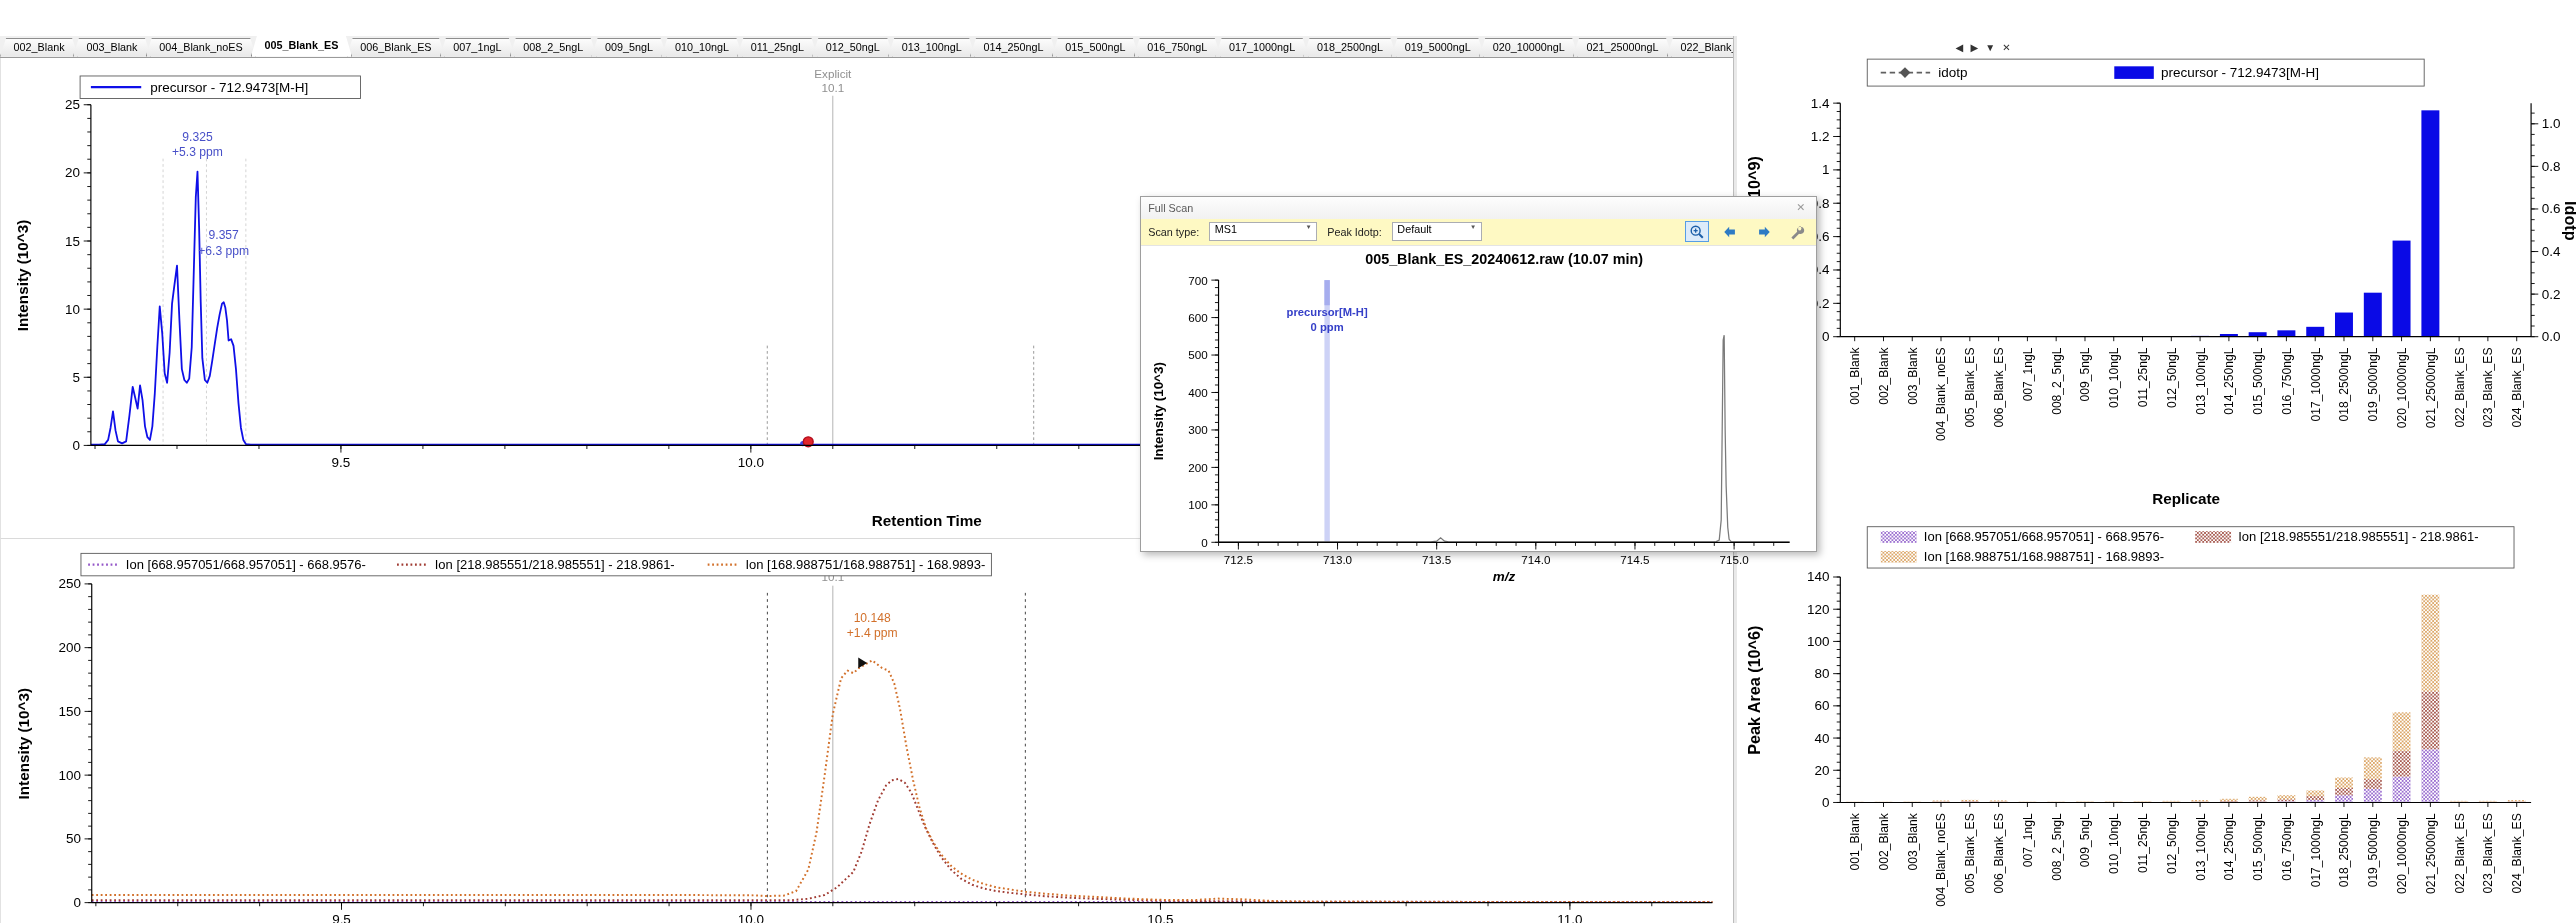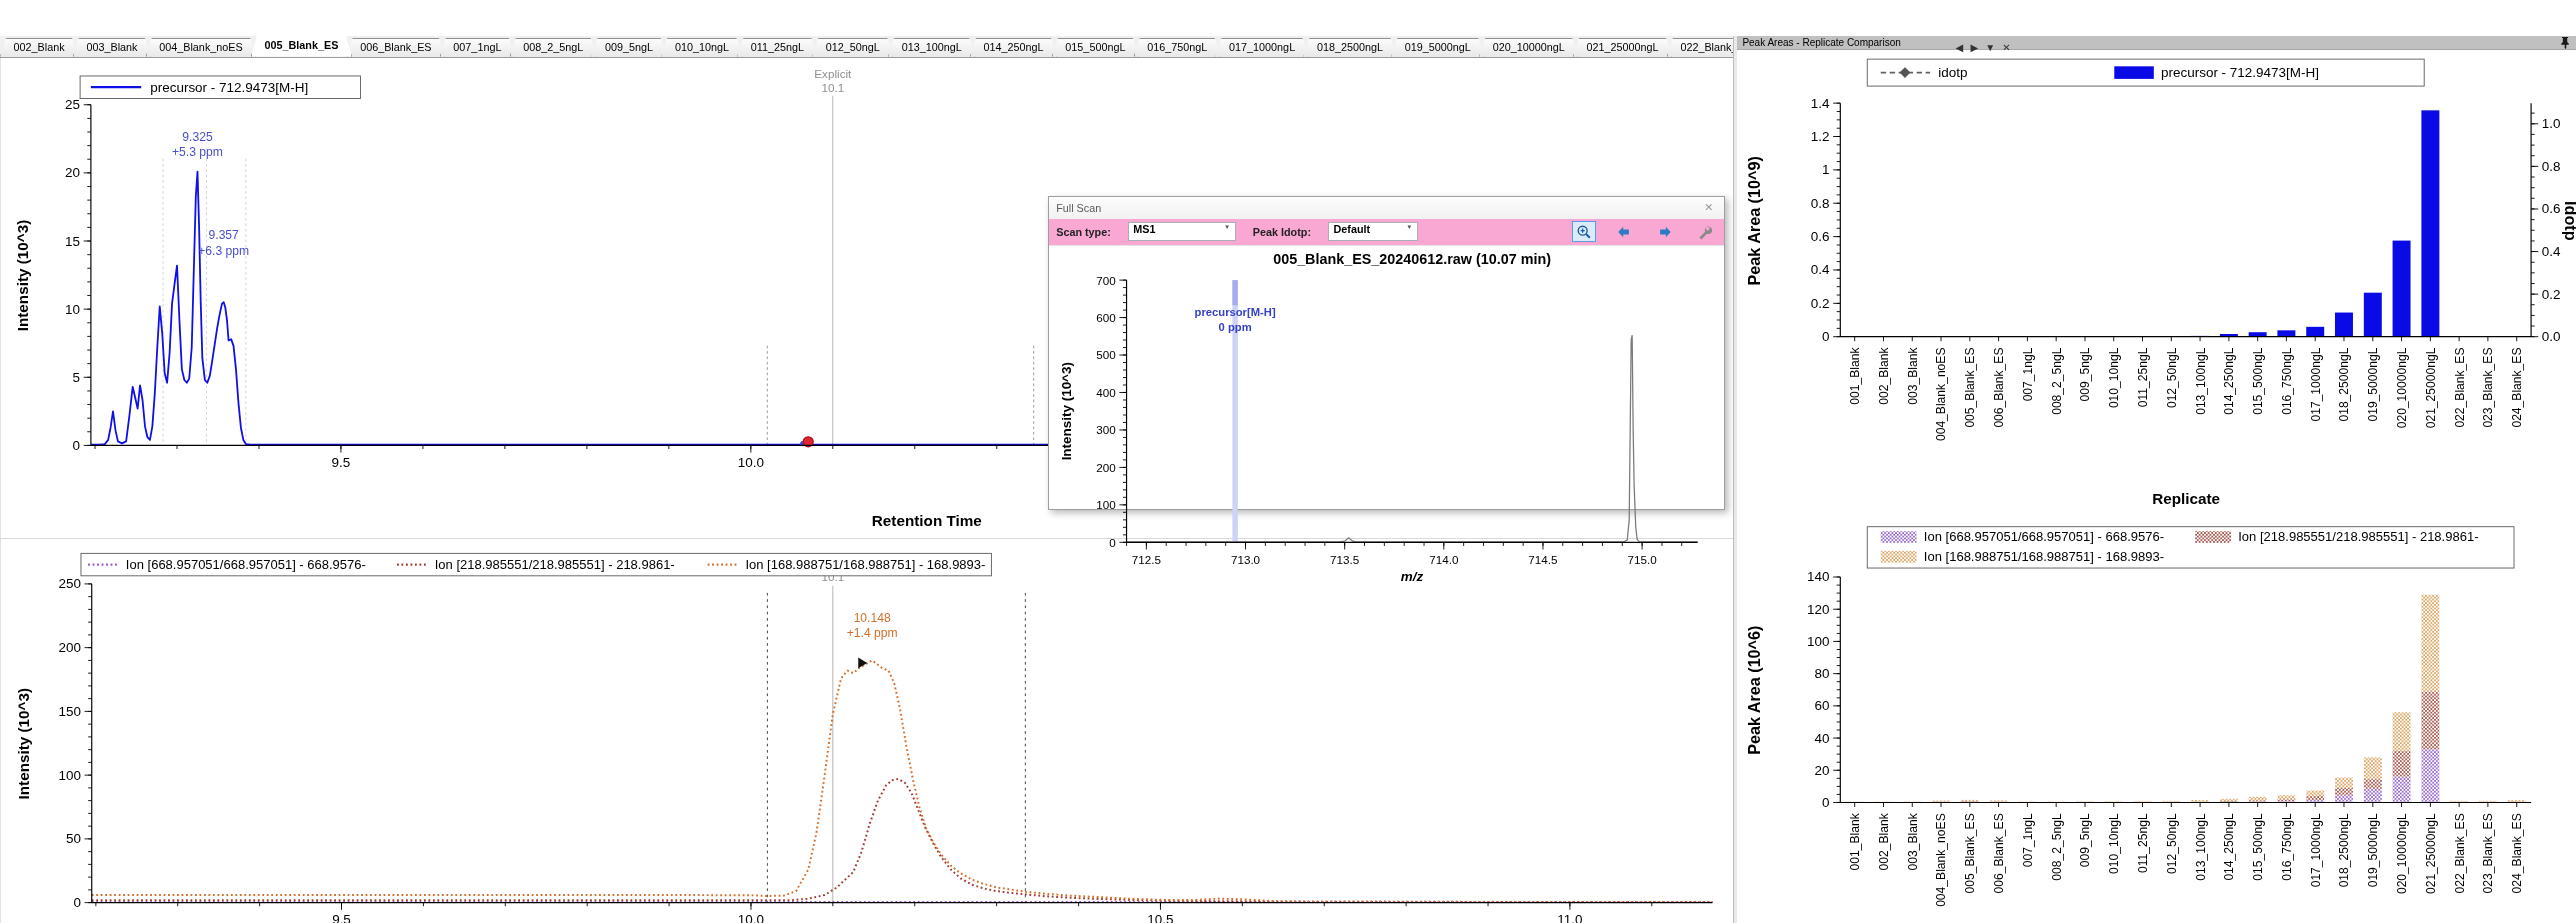--- a/index.html
+++ b/index.html
@@ -22,26 +22,26 @@
   
   .splitter{position:absolute;left:1733px;top:0;width:3.6px;height:924px;background:#E9E9E9;border-left:0.9px solid #BDBDBD;}
   
   .right-pane{position:absolute;left:1737px;top:0;width:839px;height:924px;background:#fff;}
   .panel-titlebar{position:absolute;left:0;top:0;width:839px;height:14.4px;background:#C0C0C0;border-bottom:0.9px solid #A8A8A8;
        display:flex;align-items:center;font-size:10px;color:#000;padding:0 5.4px;}
   .panel-titlebar .pin{margin-left:auto;display:flex;align-items:center;}
   .rep-top{position:absolute;left:0;top:14.4px;}
   .rep-bottom{position:absolute;left:0;top:485px;}
   
-  .fullscan{position:absolute;left:1048px;top:160px;width:677px;height:314px;background:#fff;border:0.9px solid #9E9E9E;
+  .fullscan{position:absolute;left:1140px;top:160px;width:677px;height:356px;background:#fff;border:0.9px solid #9E9E9E;
        box-shadow:2.7px 2.7px 7.2px rgba(0,0,0,.28);z-index:20;}
   .fs-titlebar{height:21.6px;background:linear-gradient(#FDFDFD,#F1F1F1);display:flex;align-items:center;padding:0 7.2px;
        font-size:10.8px;color:#5A5A5A;}
   .fs-close{margin-left:auto;color:#9A9A9A;font-size:10.8px;padding:0 3.6px;cursor:default;}
-  .fs-toolbar{height:27px;display:flex;align-items:center;gap:17px;padding:0 7.2px;border-bottom:0.9px solid #E4E4E4;background:#f9a8d4;font-weight:bold;}
+  .fs-toolbar{height:27px;display:flex;align-items:center;gap:10px;padding:0 7.2px;border-bottom:0.9px solid #E4E4E4;background:#fef9c3;}
   .fs-label{font-size:10.8px;color:#222;}
   .combo{display:inline-flex;align-items:flex-start;justify-content:space-between;border:0.9px solid #ABADB3;background:#fff;
        height:19px;font-size:10.8px;padding:0 4.5px;cursor:default;}
   .combo .arr{font-size:6.3px;color:#555;margin-left:7.2px;}
   .fs-spacer{flex:1;}
   .tbtn{width:23.4px;height:20.7px;display:flex;align-items:center;justify-content:center;cursor:default;}
   .tbtn.active{border:0.9px solid #569DE5;background:#DCEBFA;}
 </style>
 </head>
 <body>
@@ -264,28 +264,20 @@
           <text x="828" y="33.5" font-size="14.5" fill="#000" text-anchor="start">Ion [168.988751/168.988751] - 168.9893-</text>
           <text x="30" y="228" font-size="17" fill="#000" text-anchor="middle" font-weight="bold" transform="rotate(-90 30 228)">Intensity (10^3)</text>
           <text x="1030" y="462" font-size="17" fill="#000" text-anchor="middle" font-weight="bold">Retention Time</text>
         </svg>
     </div>
   </div>
 
   <div class="splitter"></div>
 
   <div class="right-pane">
-    <div class="panel-titlebar">
-      <span>Peak Areas - Replicate Comparison</span>
-      <span class="pin">
-        <svg width="10.8" height="12.6" viewBox="0 0 12 14">
-            <path d="M4 1 h5 v1.2 h-1 v4.6 l1.8 1.8 v1.2 H7 v3.6 l-0.9 1 L5.2 13.4 V9.8 H1.4 V8.6 L3.2 6.8 V2.2 h-1 V1 Z" fill="#1A1A1A"></path>
-          </svg>
-      </span>
-    </div>
     <svg id="svg-rep-top" class="rep-top" width="839" height="471" viewBox="0 0 934 524">
         <rect x="473.5" y="318.6" width="20" height="0.4" fill="#0A0AE6"></rect>
         <rect x="505.5" y="318.1" width="20" height="0.9" fill="#0A0AE6"></rect>
         <rect x="537.6" y="316.0" width="20" height="3.0" fill="#0A0AE6"></rect>
         <rect x="569.6" y="314.0" width="20" height="5.0" fill="#0A0AE6"></rect>
         <rect x="601.6" y="311.9" width="20" height="7.1" fill="#0A0AE6"></rect>
         <rect x="633.7" y="308.0" width="20" height="11.0" fill="#0A0AE6"></rect>
         <rect x="665.7" y="292.1" width="20" height="26.9" fill="#0A0AE6"></rect>
         <rect x="697.8" y="270.0" width="20" height="49.0" fill="#0A0AE6"></rect>
         <rect x="729.8" y="212.0" width="20" height="107.0" fill="#0A0AE6"></rect>

